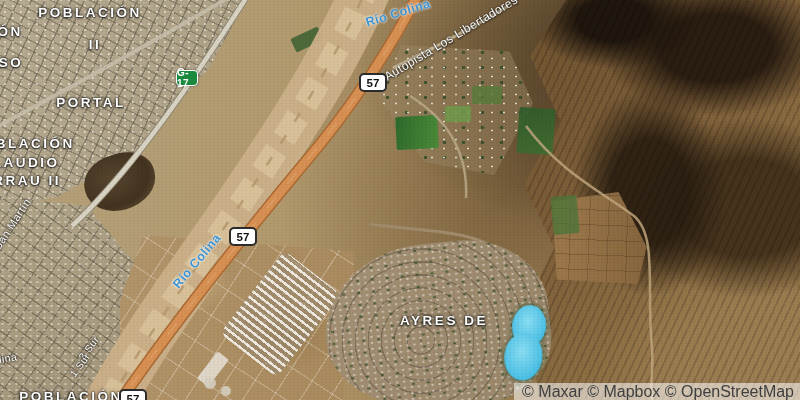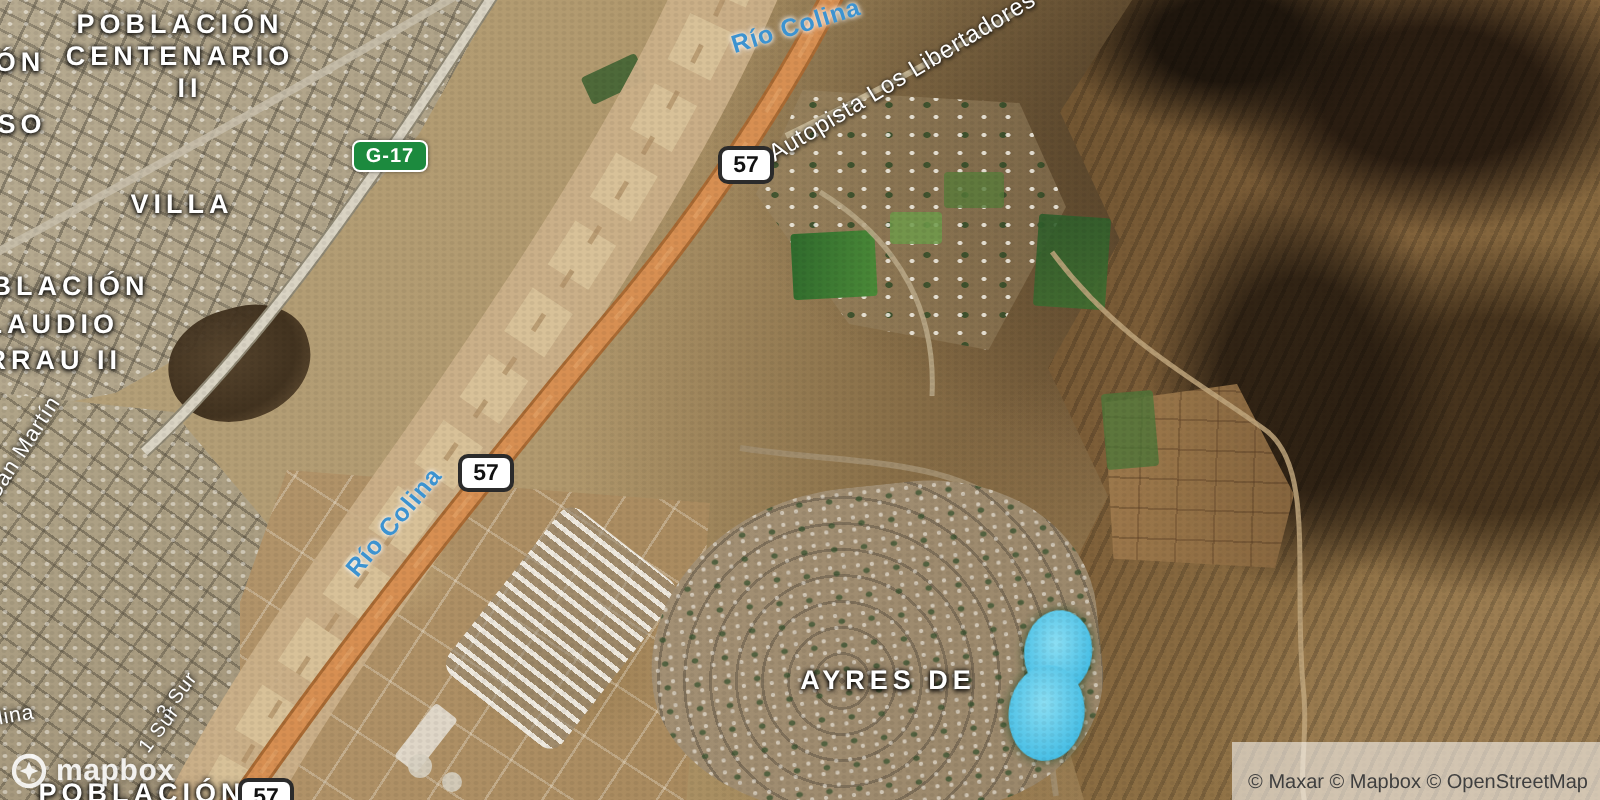--- a/index.html
+++ b/index.html
@@ -93,32 +93,32 @@
     text-shadow:0 0 2px rgba(0,0,0,.9),0 0 3px rgba(0,0,0,.7);}
   .rlabel{position:absolute;transform:translate(-50%,-50%);color:#fff;font-weight:500;
     font-size:12px;letter-spacing:.4px;white-space:nowrap;
     text-shadow:0 0 2px rgba(0,0,0,.9),0 1px 2px rgba(0,0,0,.7);}
   .wlabel{position:absolute;transform:translate(-50%,-50%);color:#3d93d0;font-weight:600;
     font-size:12.5px;letter-spacing:.5px;white-space:nowrap;
     text-shadow:0 0 2px rgba(255,255,255,.95),0 0 3px rgba(255,255,255,.75);}
   .sh57{position:absolute;width:28px;height:19px;background:#fff;border:2px solid #2b2b2b;
     border-radius:5px;color:#111;font-size:11.5px;font-weight:700;display:flex;
     align-items:center;justify-content:center;box-sizing:border-box;}
-  .shG{position:absolute;width:38px;height:16px;background:#1c8a3e;border:1.5px solid #fff;
+  .shG{position:absolute;width:22px;height:16px;background:#1c8a3e;border:1.5px solid #fff;
     border-radius:4px;color:#fff;font-size:10px;font-weight:700;letter-spacing:.5px;
     display:flex;align-items:center;justify-content:center;box-sizing:border-box;
     box-shadow:0 0 2px rgba(0,0,0,.5);}
 
   
   .mapbox-logo{position:absolute;left:5px;bottom:5px;display:flex;align-items:center;gap:4px;
     text-decoration:none;opacity:.92;}
   .mapbox-logo span{color:rgba(255,255,255,.95);font-size:15px;font-weight:600;
     letter-spacing:.3px;text-shadow:0 0 3px rgba(0,0,0,.4);}
   .attribution{position:absolute;right:0;bottom:0;height:17px;display:flex;align-items:center;
-    padding:12px 6px 0 8px;background:rgba(255,255,255,.55);color:#3f3f3f;font-size:10px;text-align:right;}
+    padding:0 6px 0 8px;background:rgba(255,255,255,.55);color:#3f3f3f;font-size:16px;text-align:right;}
 </style>
 </head>
 <body>
 
 <div id="map">
 
   <div class="layer terrain-base"></div>
   <div class="abs mountains-right"></div>
   <div class="abs urban-topleft"></div>
   <div class="abs urban-bottomleft"></div>
@@ -157,49 +157,41 @@
 
   <div class="abs white-rows"></div>
   <div class="abs ayres-dev"></div>
   <div class="abs lake">
     <div class="lobe" style="left:4px;top:0;width:34px;height:42px;"></div>
     <div class="lobe" style="left:0;top:28px;width:38px;height:48px;"></div>
   </div>
   <div class="layer grain"></div>
 
   <div class="plabel" style="left:90px;top:12px;">POBLACIÓN</div>
-  <div class="plabel" style="left:90px;top:28px;">CENTENARIO</div>
   <div class="plabel" style="left:95px;top:44px;">II</div>
   <div class="plabel" style="left:10px;top:31px;">ÓN</div>
   <div class="plabel" style="left:11px;top:62px;">SO</div>
-  <div class="plabel" style="left:91px;top:102px;">VILLA</div>
+  <div class="plabel" style="left:91px;top:102px;">PORTAL</div>
   <div class="plabel" style="left:23px;top:143px;">POBLACIÓN</div>
   <div class="plabel" style="left:20px;top:162px;">CLAUDIO</div>
   <div class="plabel" style="left:21px;top:180px;">ARRAU II</div>
-  <div class="plabel" style="left:444px;top:340px;">AYRES DE</div>
+  <div class="plabel" style="left:444px;top:320px;">AYRES DE</div>
   <div class="plabel" style="left:71px;top:389px;transform:translateX(-50%);">POBLACIÓN</div>
 
   <div class="wlabel" style="left:398px;top:13px;transform:translate(-50%,-50%) rotate(-17deg);">Río Colina</div>
   <div class="wlabel" style="left:197px;top:261px;transform:translate(-50%,-50%) rotate(-50deg);">Río Colina</div>
 
   <div class="rlabel" style="left:451px;top:38px;transform:translate(-50%,-50%) rotate(-31deg);">Autopista Los Libertadores</div>
   <div class="slabel" style="left:12px;top:224px;font-size:11px;transform:translate(-50%,-50%) rotate(-57deg);">San Martín</div>
   <div class="slabel" style="left:89px;top:348px;transform:translate(-50%,-50%) rotate(-53deg);">3 Sur</div>
   <div class="slabel" style="left:80px;top:365px;transform:translate(-50%,-50%) rotate(-53deg);">1 Sur</div>
   <div class="slabel" style="left:1px;top:359px;font-size:10.5px;transform:translate(-50%,-50%) rotate(-10deg);">Colina</div>
 
   <div class="shG" style="left:176px;top:70px;">G-17</div>
   <div class="sh57" style="left:359px;top:73px;">57</div>
   <div class="sh57" style="left:229px;top:227px;">57</div>
   <div class="sh57" style="left:119px;top:389px;">57</div>
 
-  <a class="mapbox-logo" href="#">
-    <svg width="19" height="19" viewBox="0 0 19 19">
-      <circle cx="9.5" cy="9.5" r="7.5" fill="none" stroke="#fff" stroke-width="2.2" opacity="0.95"></circle>
-      <path d="M 9.5,4.8 L 10.9,8.1 L 14.2,9.5 L 10.9,10.9 L 9.5,14.2 L 8.1,10.9 L 4.8,9.5 L 8.1,8.1 Z" fill="#fff" opacity="0.95"></path>
-    </svg>
-    <span>mapbox</span>
-  </a>
   <div class="attribution">
     <span>© Maxar © Mapbox © OpenStreetMap</span>
   </div>
 
 </div>
 
 </body></html>

